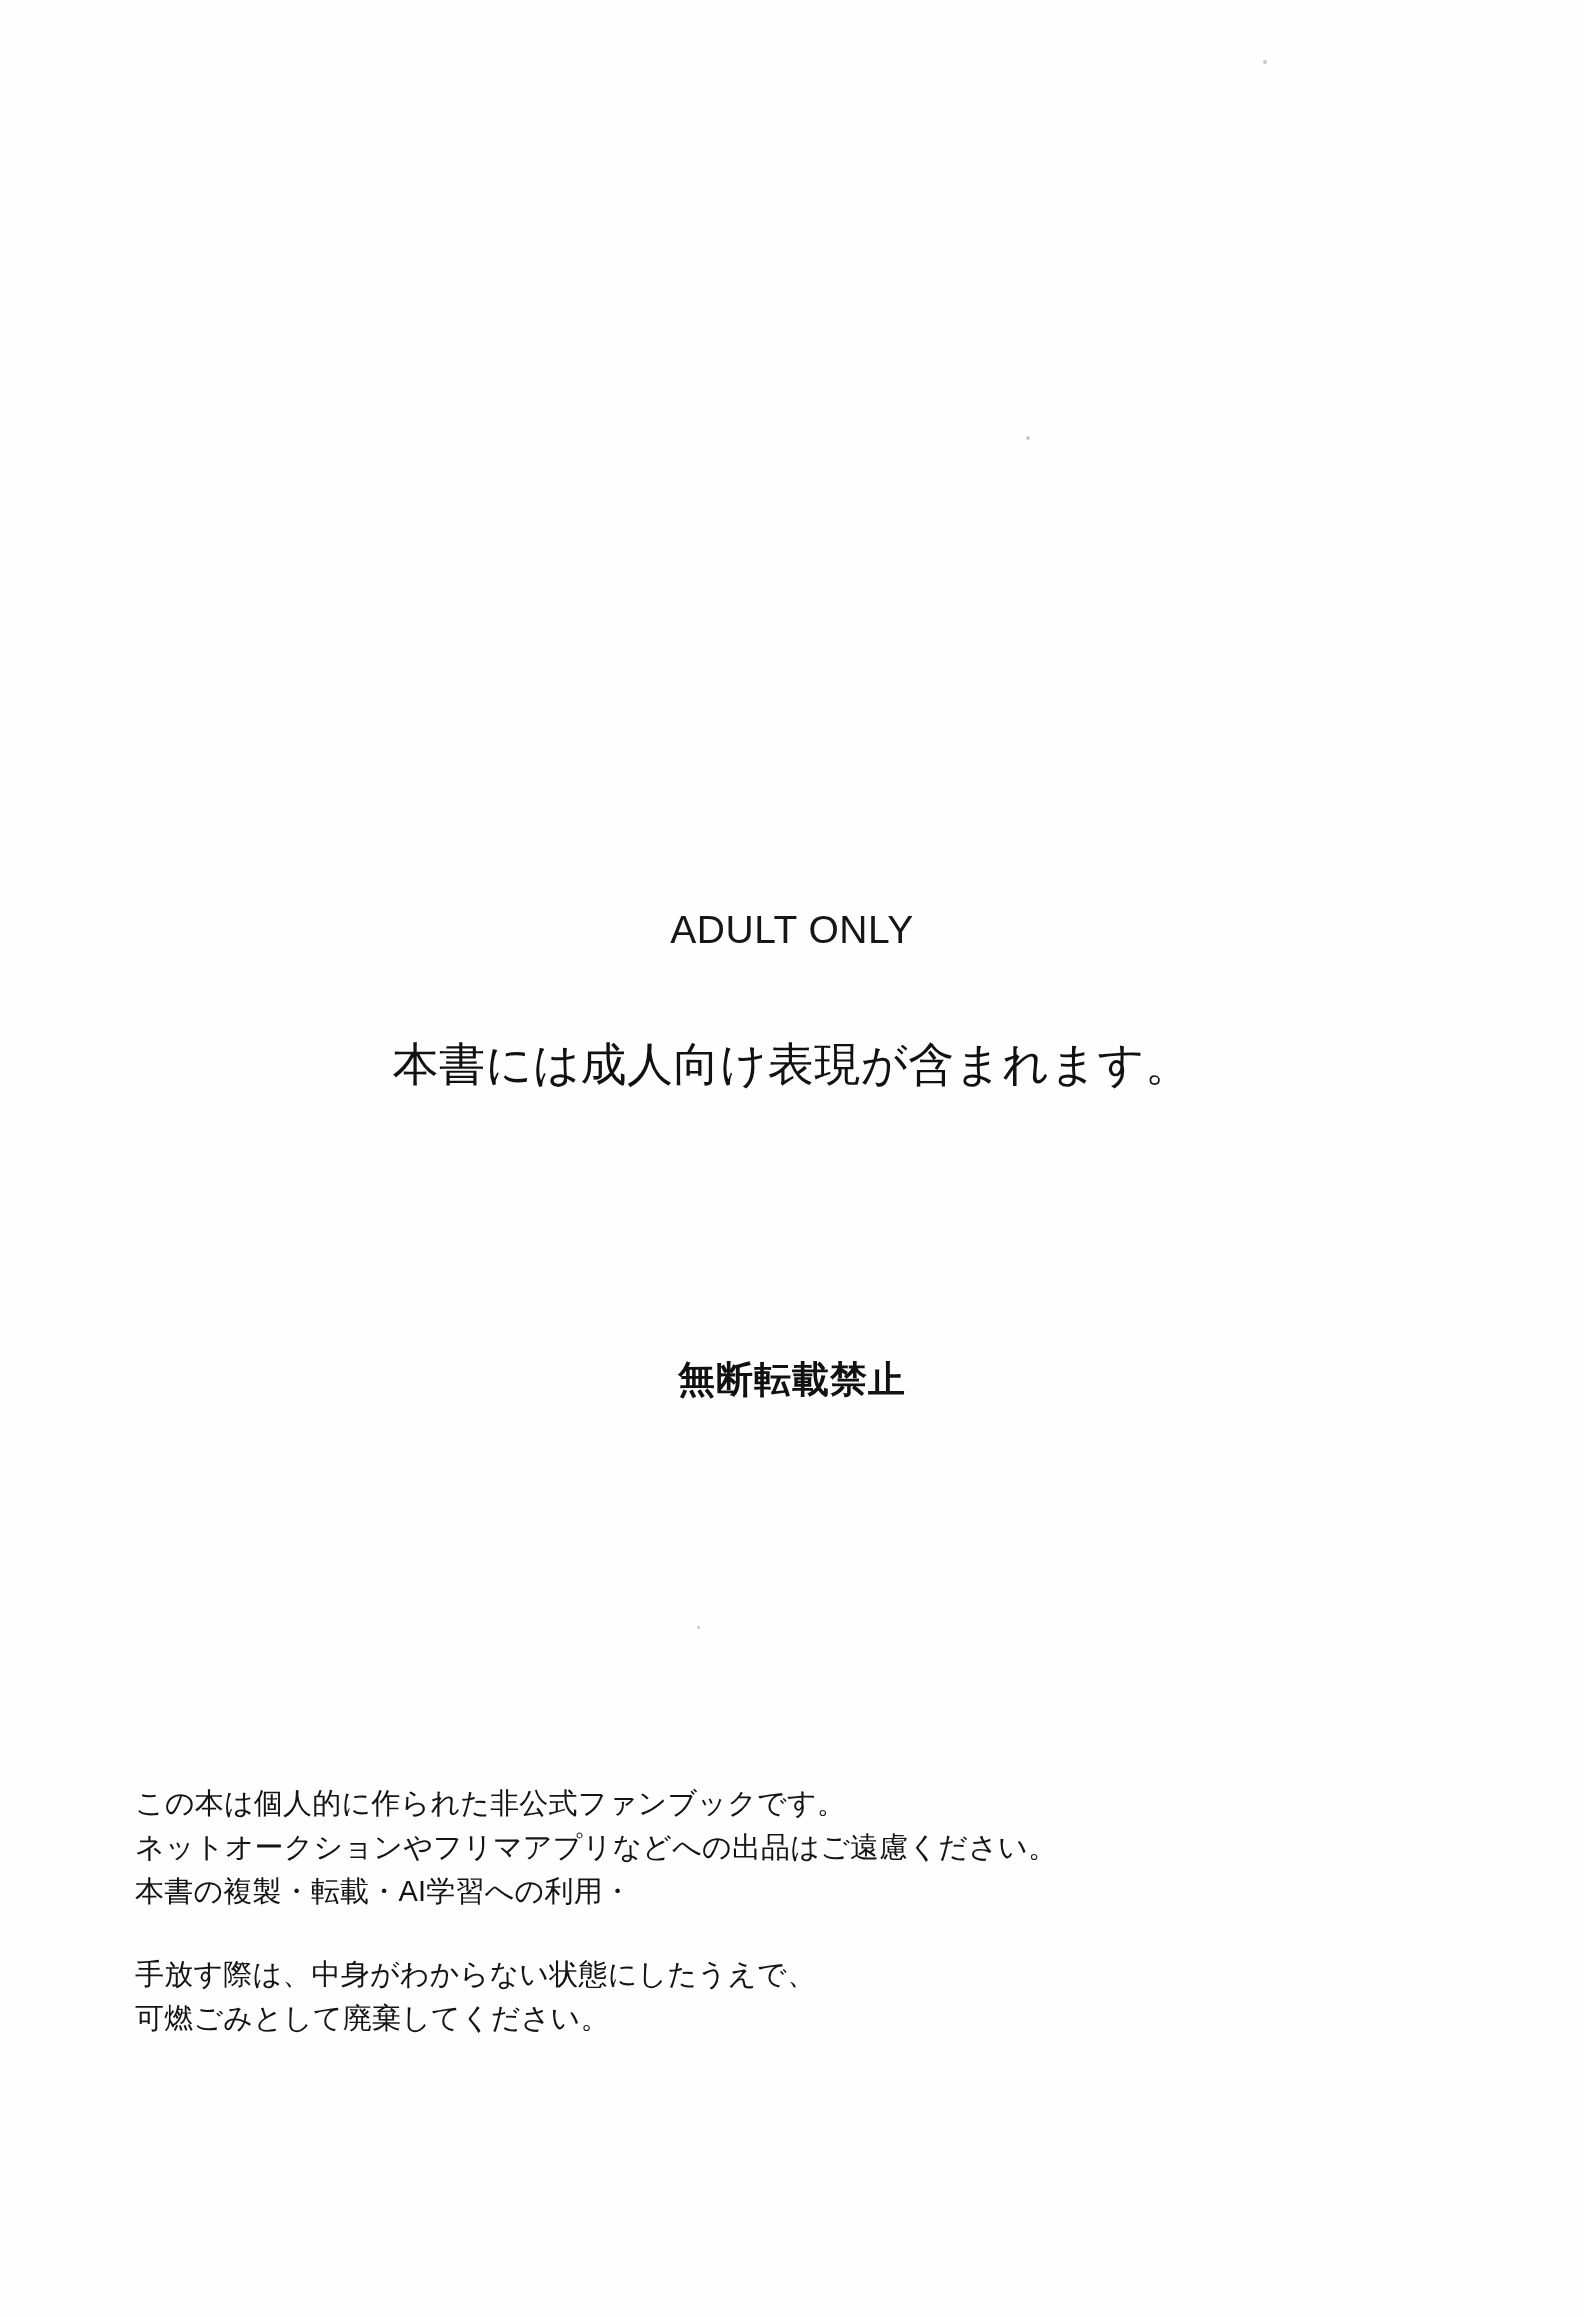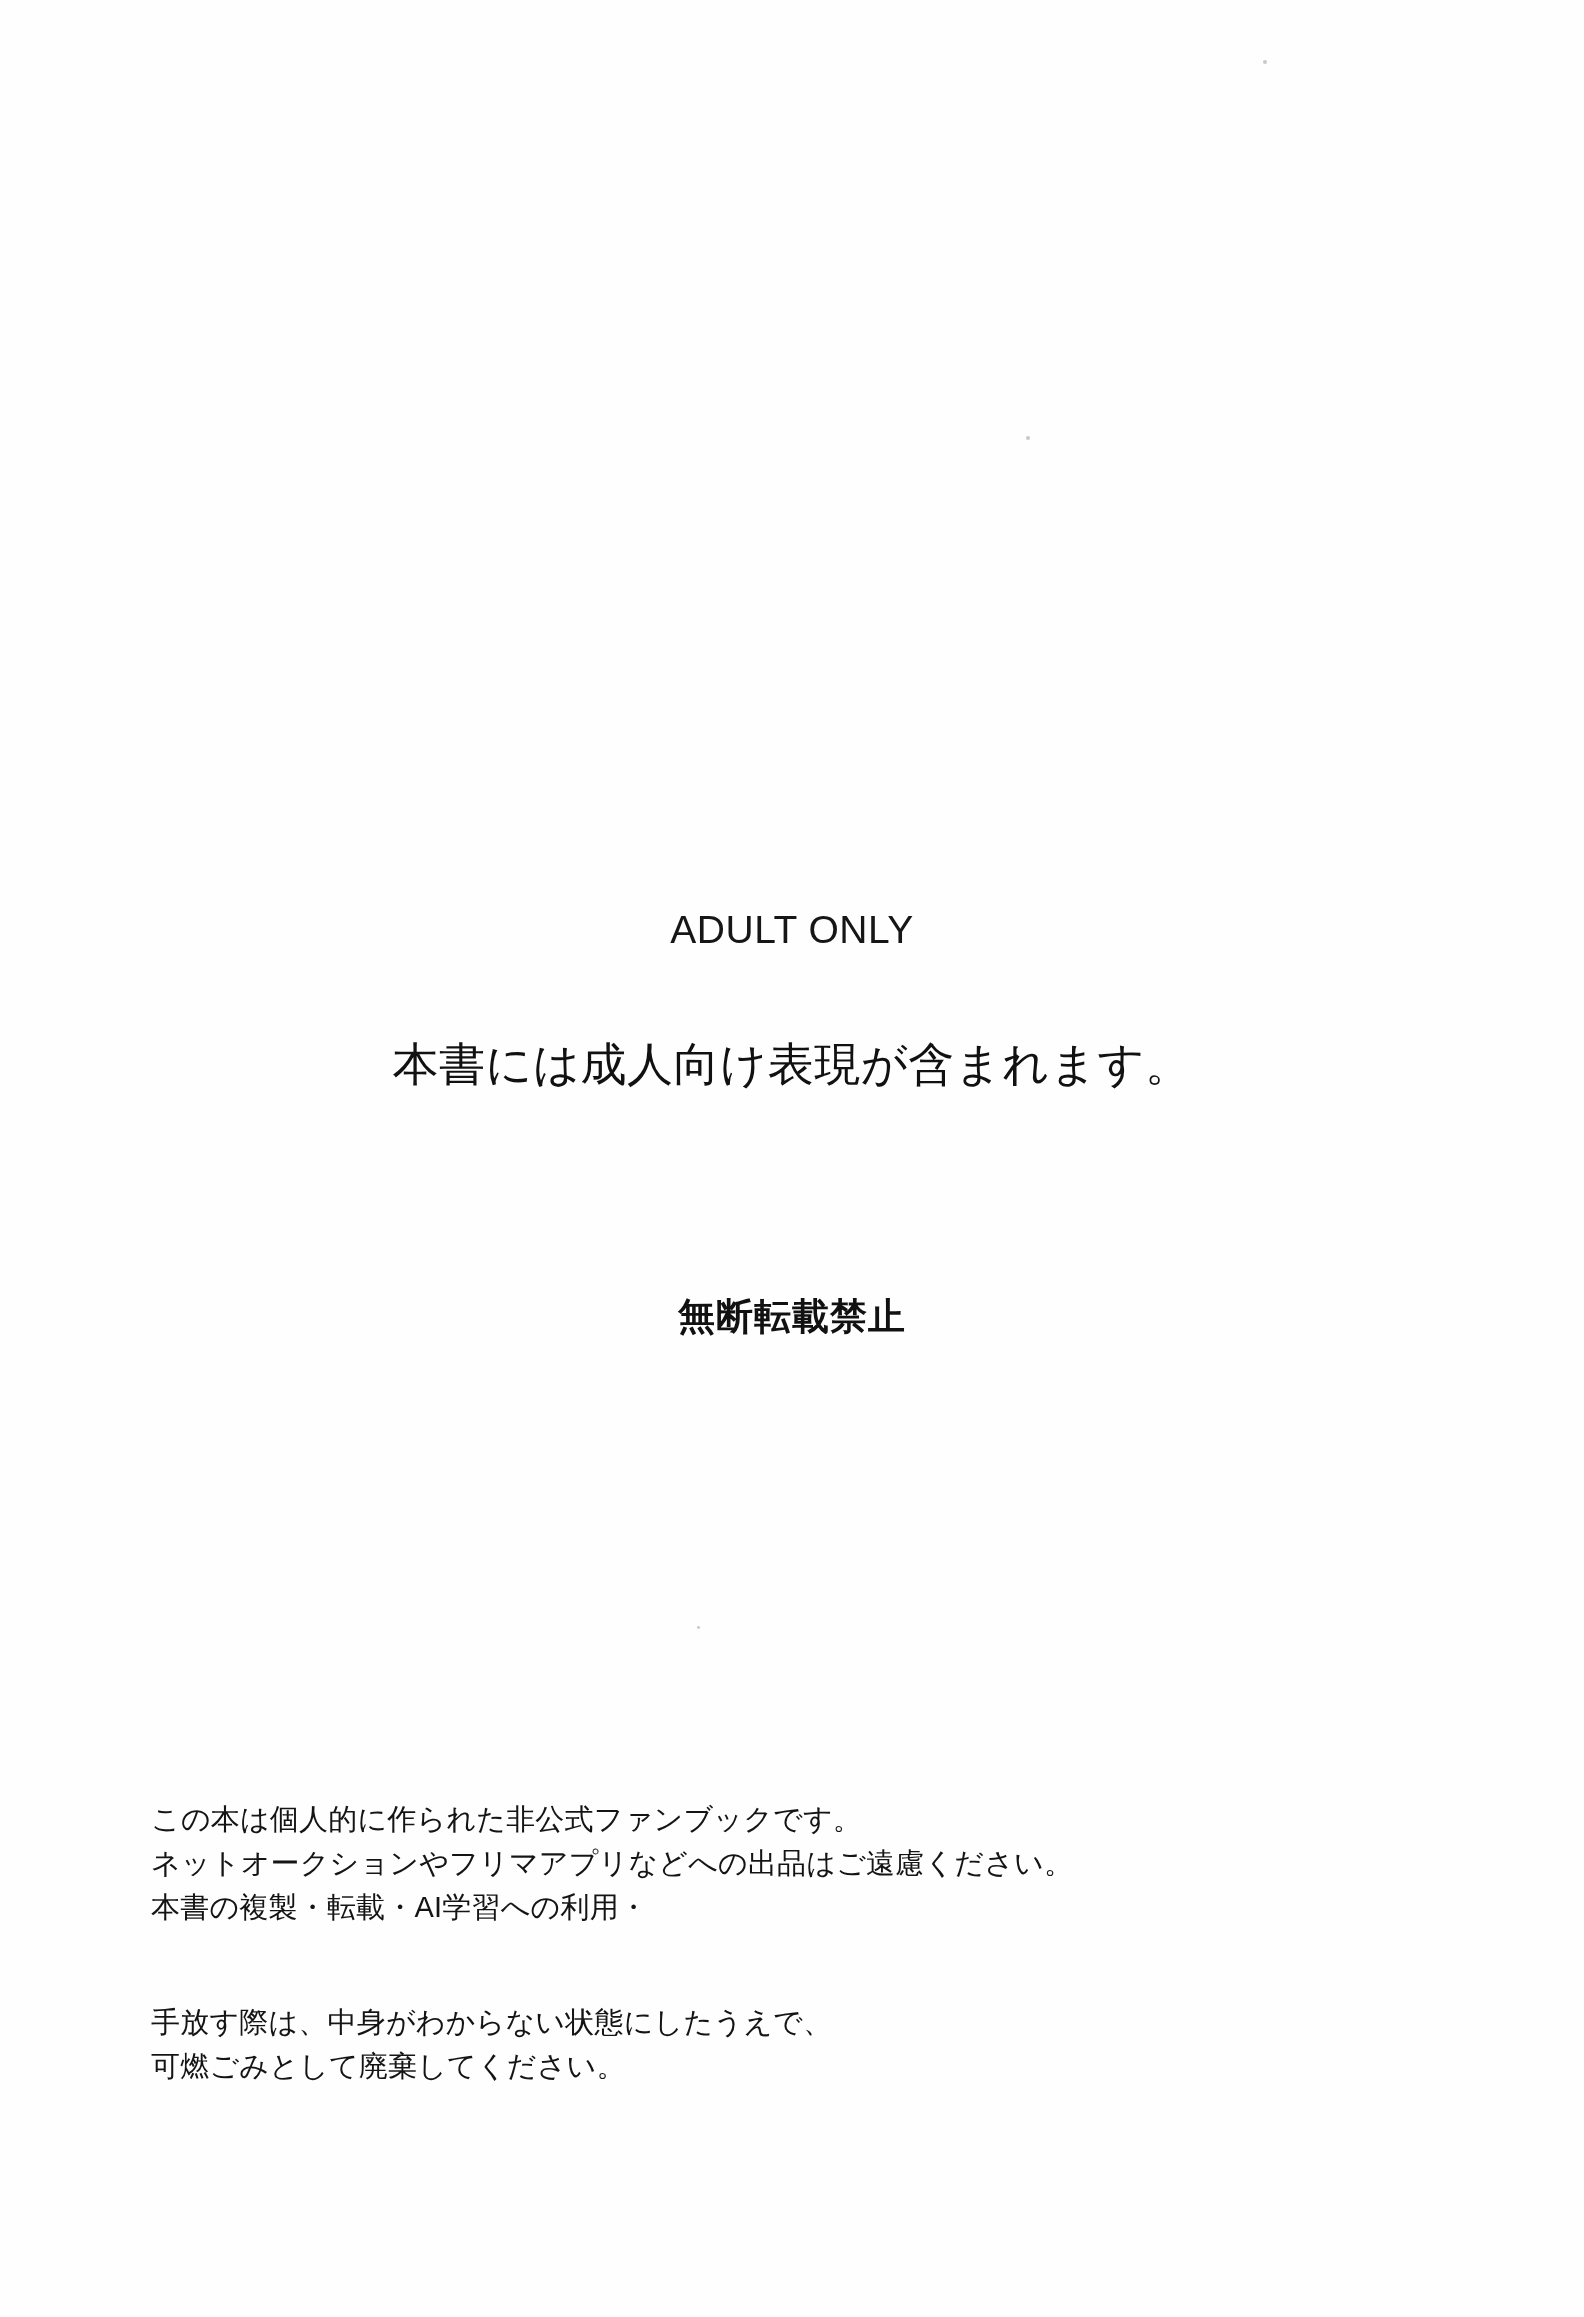--- a/index.html
+++ b/index.html
@@ -52,38 +52,38 @@
     font-weight: 400;
     line-height: 1.30;
     color: #111111;
     letter-spacing: 0.5px;
   }
   .notice .line {
     display: block;
   }
 
   .no-repro {
-    top: 1292px;
+    top: 1355px;
     font-size: 37px;
     font-weight: 700;
     letter-spacing: 1px;
     color: #111111;
   }
 
   .fineprint {
     position: absolute;
     left: 135px;
     top: 1781px;
     font-size: 29px;
     line-height: 1.52;
     font-weight: 400;
     color: #141414;
     letter-spacing: 0.2px;
   }
-  .fineprint .para { margin: 16px; }
+  .fineprint .para { margin: 0; }
   .fineprint .gap { height: 39px; }
   .fineprint .line { display: block; white-space: nowrap; }
 </style>
 </head>
 <body>
 
 <div class="page">
 
   <div class="speck s1"></div>
   <div class="speck s2"></div>

